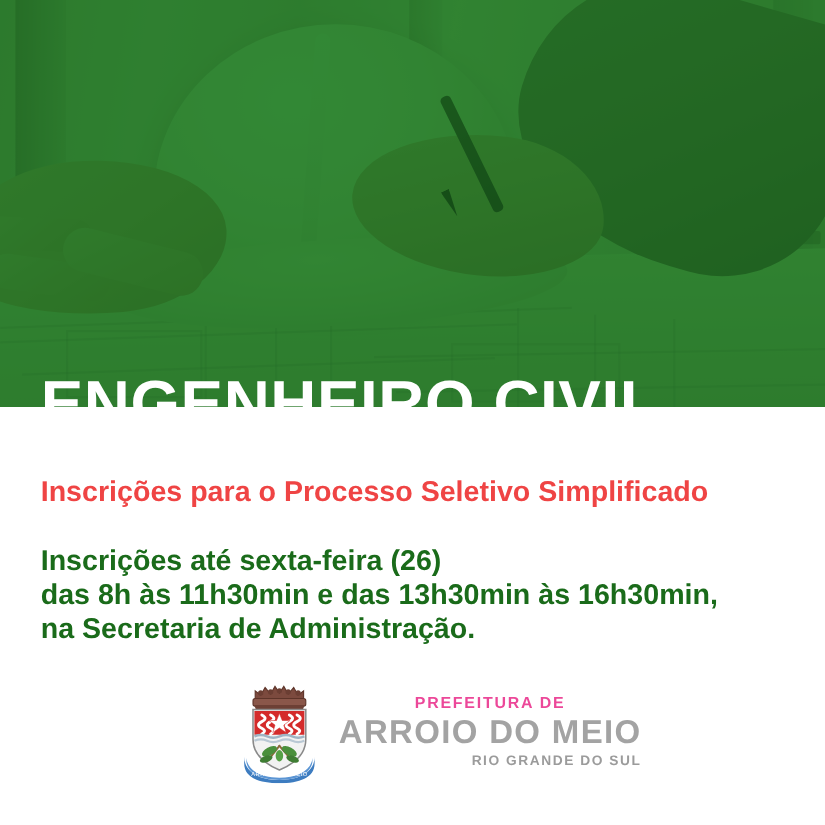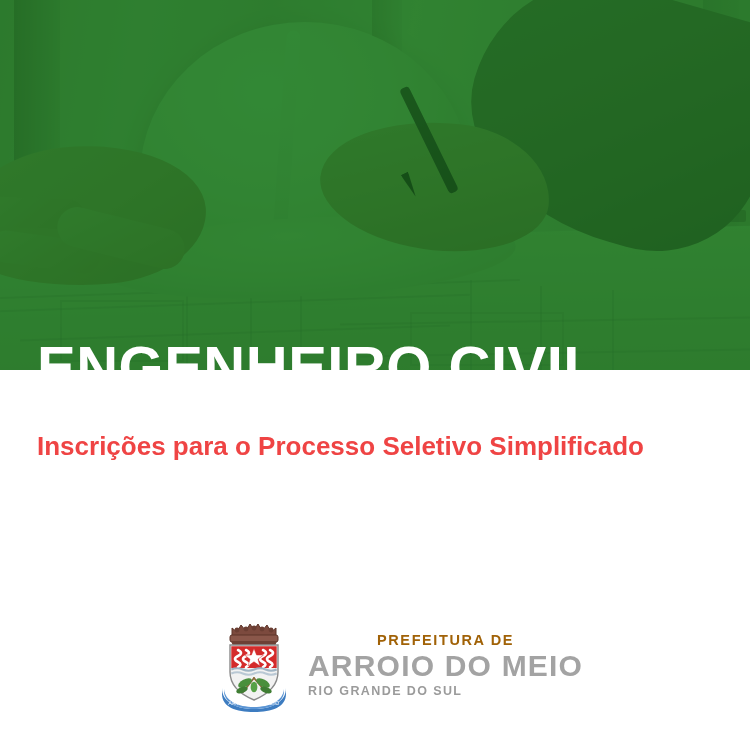--- a/index.html
+++ b/index.html
@@ -239,21 +239,21 @@
     width: 72px;
     height: 96px;
     flex: none;
   }
   .logo-text {
     display: block;
     padding-top: 2px;
   }
   .logo-l1 {
     display: block;
-    color: #a16207;
+    color: #ec4899;
     font-size: 14.5px;
     font-weight: bold;
     letter-spacing: 1.6px;
     line-height: 17px;
     text-align: center;
   }
   .logo-l2 {
     display: block;
     color: #a3a3a3;
     font-size: 30px;
@@ -262,21 +262,21 @@
     line-height: 34px;
     text-align: center;
   }
   .logo-l3 {
     display: block;
     color: #9b9b9b;
     font-size: 12.5px;
     font-weight: bold;
     letter-spacing: 1.4px;
     line-height: 16px;
-    text-align: left;
+    text-align: right;
   }
 </style>
 </head>
 <body>
 
 <div class="poster">
 
   <div class="hero">
     <div class="photo">
       <div class="ph-wall"></div>
@@ -320,20 +320,25 @@
     </div>
 
     <div class="hero-tint"></div>
     <div class="hero-tint2"></div>
 
     <h1 class="title">ENGENHEIRO CIVIL</h1>
   </div>
 
   <div class="body-block">
     <p class="subtitle">Inscrições para o Processo Seletivo Simplificado</p>
+    <p class="details">
+      <span class="line">Inscrições até sexta-feira (26)</span>
+      <span class="line">das 8h às 11h30min e das 13h30min às 16h30min,</span>
+      <span class="line">na Secretaria de Administração.</span>
+    </p>
   </div>
 
   <div class="logo">
 
     <svg class="crest" viewBox="0 0 72 96">
 
       <g>
         <path d="M14 20 L14 12 L19 16 L23 9 L28 15 L32 8 L36 14 L40 8 L44 15 L49 9 L53 16 L58 12 L58 20 Z" fill="#7c4a3e" stroke="#5d3429" stroke-width="1"></path>
         <rect x="12" y="19" width="48" height="7" rx="2" fill="#8a574a" stroke="#5d3429" stroke-width="1"></rect>
         <circle cx="19" cy="14" r="2.4" fill="#6b3e33"></circle>

